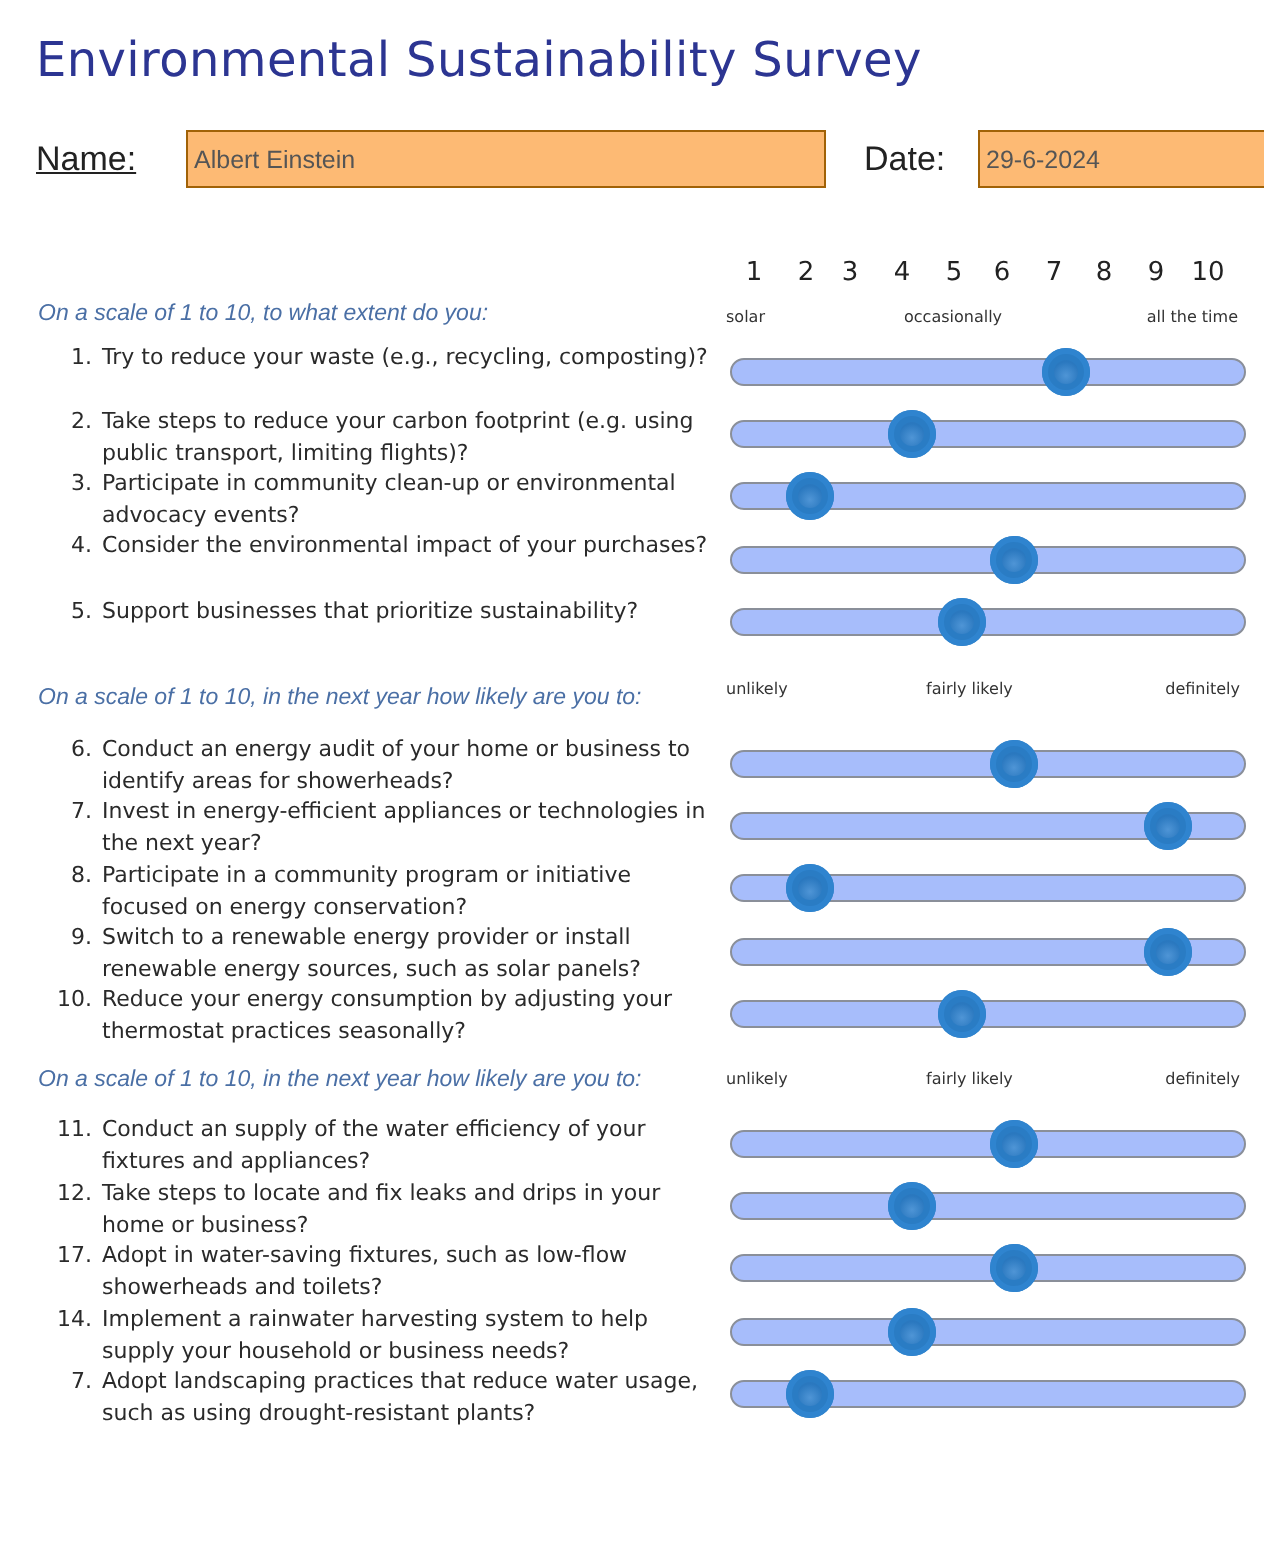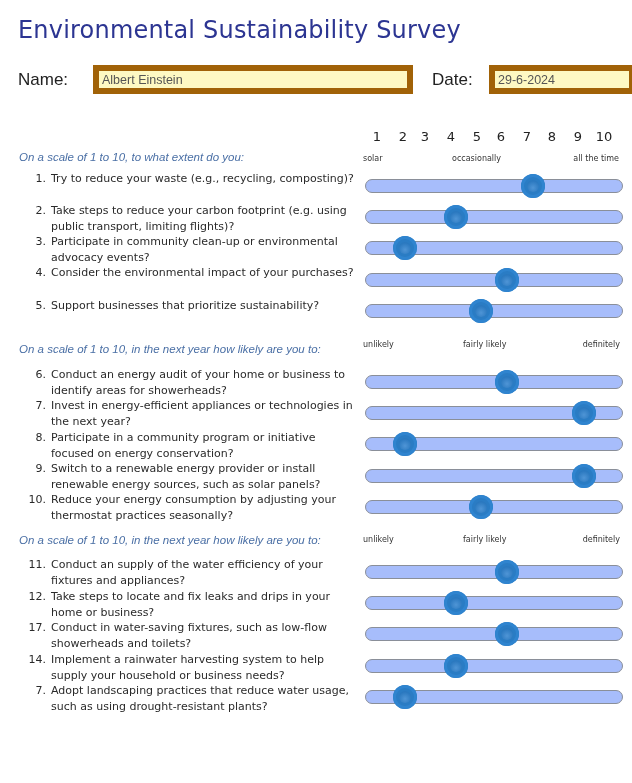--- a/index.html
+++ b/index.html
@@ -1,36 +1,36 @@
 <!DOCTYPE html>
 <html><head>
 <meta charset="utf-8">
 <style>
   html, body { margin:0; padding:0; background:#ffffff; }
   body { width:632px; height:783px; position:relative; overflow:hidden; font-family:"DejaVu Sans", sans-serif; color:#222; }
   .abs { position:absolute; }
   .title { left:18px; top:16px; font-size:24px; color:#2c3592; font-family:"DejaVu Sans", sans-serif; letter-spacing:0.2px; white-space:nowrap; }
   .label { font-size:17px; color:#222; font-family:"Liberation Sans", sans-serif; }
-  .field { position:absolute; box-sizing:border-box; height:29px; border:6px solid #a16207; background:#fef9c3; font-family:"Liberation Sans", sans-serif; font-size:12.5px; color:#555; padding:0 0 0 3px; outline:none; }
+  .field { position:absolute; box-sizing:border-box; height:29px; border:1px solid #a16207; background:#fdba74; font-family:"Liberation Sans", sans-serif; font-size:12.5px; color:#555; padding:0 0 0 3px; outline:none; }
   .scale-num { position:absolute; top:129px; font-size:13px; color:#222; width:20px; text-align:center; font-family:"DejaVu Sans", sans-serif; }
   .section-head { position:absolute; left:19px; font-size:11.5px; font-style:italic; color:#4a6fa5; font-family:"Liberation Sans", sans-serif; white-space:nowrap; }
   .anchor { position:absolute; font-size:8px; color:#333; font-family:"DejaVu Sans", sans-serif; white-space:nowrap; }
   .q { position:absolute; left:24px; width:330px; font-size:11px; line-height:15.5px; color:#2a2a2a; font-family:"DejaVu Sans", sans-serif; }
   .q .num { position:absolute; left:0; width:22px; text-align:right; }
   .q .txt { position:absolute; left:27px; width:305px; }
   .track { position:absolute; left:365px; width:258px; height:14px; box-sizing:border-box; background:#a7bdfb; border:1px solid #8a8f99; border-radius:8px; cursor:pointer; }
   .knob { position:absolute; width:24px; height:24px; border-radius:50%; background:#2a7cc4; box-shadow: inset 0 0 0 3px #2f84cf; cursor:grab; }
   .knob::after { content:""; position:absolute; left:6px; top:6px; width:12px; height:12px; border-radius:50%; background:radial-gradient(circle at 50% 65%, #4f95d6 0%, #2a78bf 70%); }
 </style>
 </head>
 <body>
 
 <div class="abs title">Environmental Sustainability Survey</div>
 
-<div class="abs label" style="left:18px;top:70px;">Name:</div>
+<div class="abs label" style="left:18px;top:70px;text-decoration:underline;">Name:</div>
 <input class="field" style="left: 93px; top: 65px; width: 320px;" value="Albert Einstein">
 
 <div class="abs label" style="left:432px;top:70px;">Date:</div>
 <input class="field" style="left: 489px; top: 65px; width: 146px;" value="29-6-2024">
 
 <div id="scale-row">
     <div class="scale-num" style="left: 367px;">1</div>
     <div class="scale-num" style="left: 393px;">2</div>
     <div class="scale-num" style="left: 415px;">3</div>
     <div class="scale-num" style="left: 441px;">4</div>
@@ -121,21 +121,21 @@
     <div class="track" role="slider" aria-valuemin="1" aria-valuemax="10" aria-valuenow="6" style="top: 565px;"></div>
     <div class="knob" style="left: 495px; top: 560px;"></div>
     <div class="q" style="top: 589px;">
       <span class="num">12.</span>
       <span class="txt">Take steps to locate and fix leaks and drips in your home or business?</span>
     </div>
     <div class="track" role="slider" aria-valuemin="1" aria-valuemax="10" aria-valuenow="4" style="top: 596px;"></div>
     <div class="knob" style="left: 443.8px; top: 591px;"></div>
     <div class="q" style="top: 620px;">
       <span class="num">17.</span>
-      <span class="txt">Conduct in water-saving fixtures, such as low-flow showerheads and toilets?</span>
+      <span class="txt">Adopt in water-saving fixtures, such as low-flow showerheads and toilets?</span>
     </div>
     <div class="track" role="slider" aria-valuemin="1" aria-valuemax="10" aria-valuenow="6" style="top: 627px;"></div>
     <div class="knob" style="left: 495px; top: 622px;"></div>
     <div class="q" style="top: 652px;">
       <span class="num">14.</span>
       <span class="txt">Implement a rainwater harvesting system to help supply your household or business needs?</span>
     </div>
     <div class="track" role="slider" aria-valuemin="1" aria-valuemax="10" aria-valuenow="4" style="top: 659px;"></div>
     <div class="knob" style="left: 443.8px; top: 654px;"></div>
     <div class="q" style="top: 683px;">

